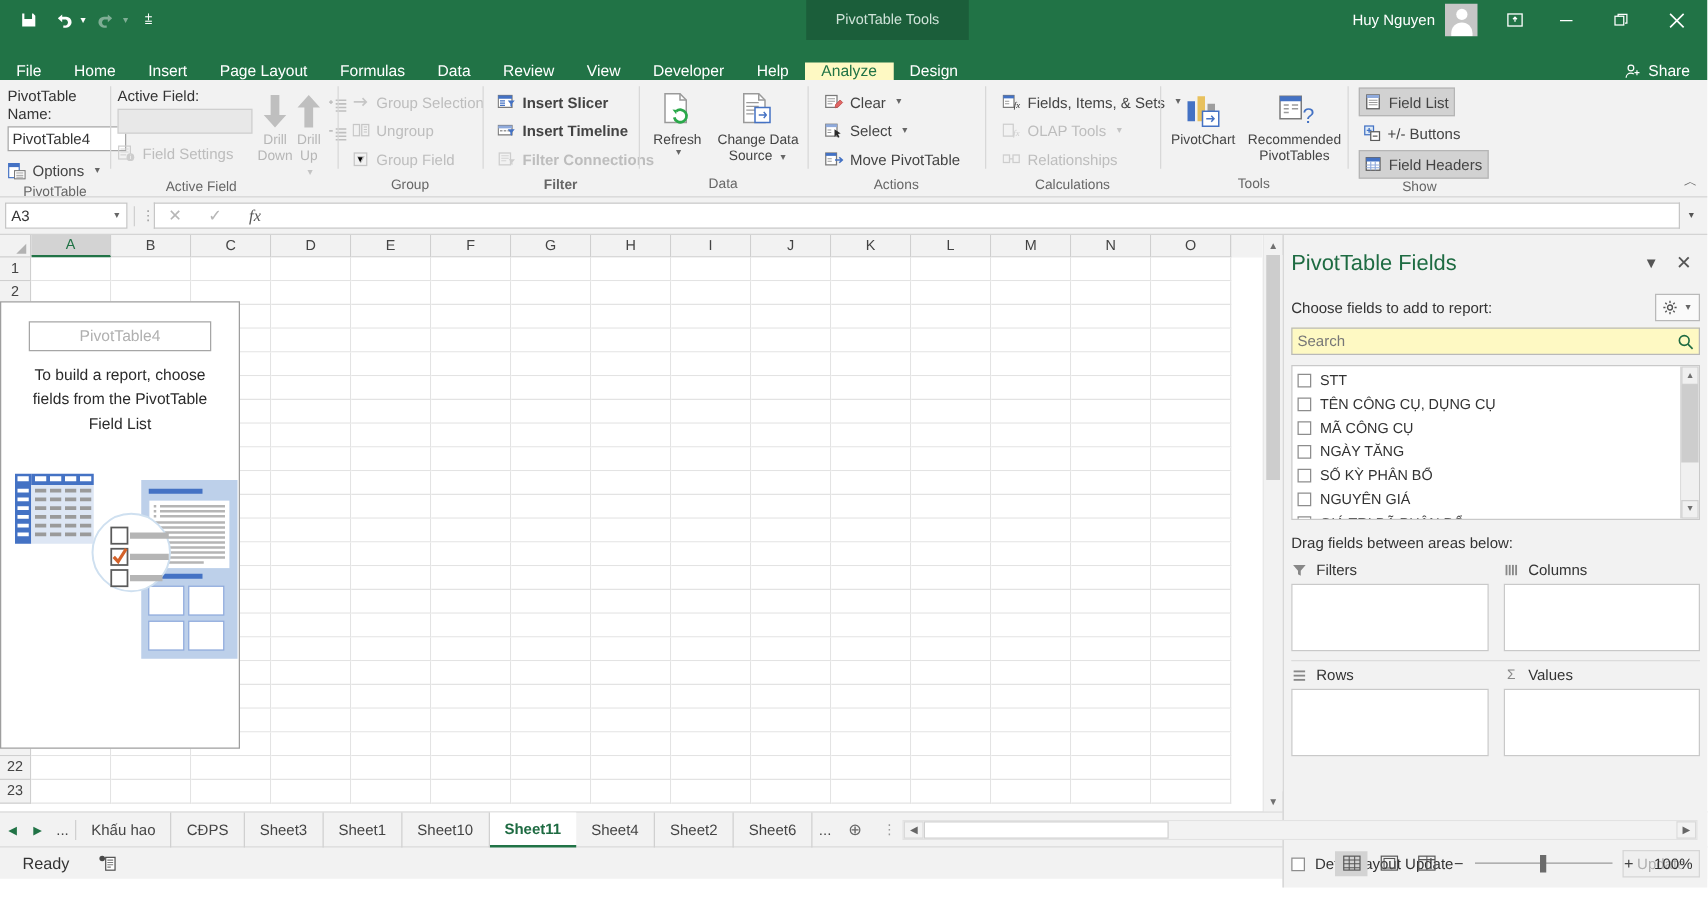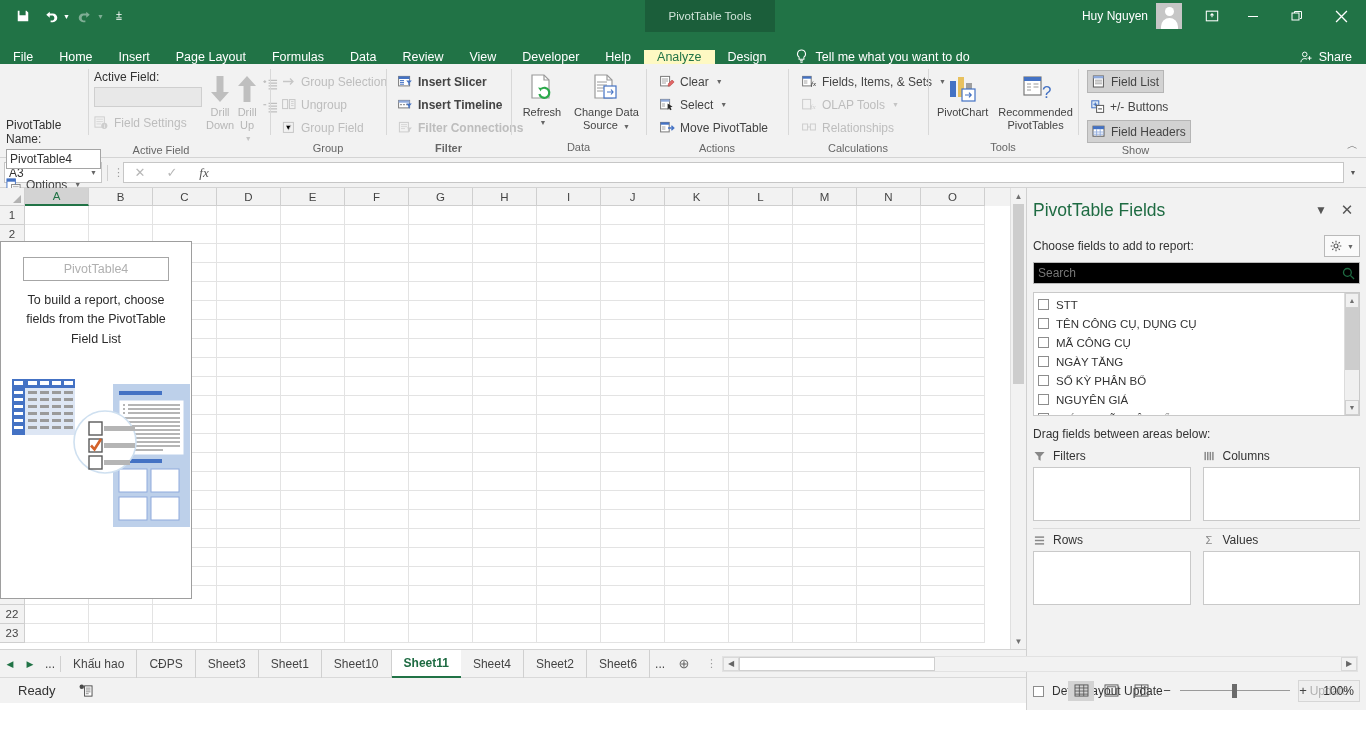--- a/index.html
+++ b/index.html
@@ -187,21 +187,21 @@
   .fp-head{display:flex;align-items:center;height:44px;}
   .fp-title{font-size:17.5px;color:#1e6b42;flex:1;}
   .fp-ico{width:26px;height:24px;display:flex;align-items:center;justify-content:center;color:#555;font-size:12px;}
   .fp-sub{display:flex;align-items:center;height:28px;}
   .fp-sub-lbl{flex:1;font-size:12px;color:#333;}
   .gearbox{
     width:36px;height:22px;border:1px solid #b9b9b9;background:#fafafa;
     display:flex;align-items:center;justify-content:center;gap:3px;font-size:11px;color:#444;
   }
   .searchbox{
-    height:22px;background:#000000;border:1px solid #b9b9b9;display:flex;align-items:center;
+    height:22px;background:#fef9c3;border:1px solid #b9b9b9;display:flex;align-items:center;
     padding:0 4px;margin-top:2px;gap:48px;
   }
   .searchbox .sv{flex:1;font-size:12px;color:#777;}
   .search-ico{color:#1e6b42;font-size:12px;}
   .fieldlist{
     margin-top:8px;height:124px;background:#fff;border:1px solid #c9c9c9;
     display:flex;position:relative;overflow:hidden;
   }
   .fl-items{flex:1;padding:2px 0 0 4px;}
   .fl-item{display:flex;align-items:center;gap:7px;height:19px;font-size:11.5px;color:#333;}
@@ -315,46 +315,37 @@
   <div class="tab">Insert</div>
   <div class="tab">Page Layout</div>
   <div class="tab">Formulas</div>
   <div class="tab">Data</div>
   <div class="tab">Review</div>
   <div class="tab">View</div>
   <div class="tab">Developer</div>
   <div class="tab">Help</div>
   <div class="tab active">Analyze</div>
   <div class="tab">Design</div>
-  <div class="tellme">
-    <span class="bulb">
-      <svg width="13" height="15" viewBox="0 0 14 16">
-          <path d="M7 1a4.2 4.2 0 0 0-2.6 7.6V11h5.2V8.6A4.2 4.2 0 0 0 7 1z" fill="none" stroke="#fff" stroke-width="1.1"></path>
-          <path d="M5.3 12.6h3.4M5.8 14.3h2.4" stroke="#fff" stroke-width="1.1"></path>
-        </svg>
-    </span>
-    <span>Tell me what you want to do</span>
-  </div>
   <div class="share">
     <span>
       <svg width="15" height="14" viewBox="0 0 16 16">
           <circle cx="6" cy="5" r="2.6" fill="none" stroke="#fff" stroke-width="1.1"></circle>
           <path d="M1.6 14c0-2.6 2-4.2 4.4-4.2 1 0 1.9.3 2.6.8" fill="none" stroke="#fff" stroke-width="1.1"></path>
           <path d="M11.5 7v4.6M9.2 9.3h4.6" stroke="#fff" stroke-width="1.1"></path>
         </svg>
     </span>
     <span>Share</span>
   </div>
 </div>
 
 <div class="ribbon">
 
   <div class="rgroup" id="g-pivottable">
     <div class="rgroup-body" style="flex-direction:column;align-items:flex-start;padding-left:2px;">
-      <div class="lbl" style="margin-bottom:3px;margin-top:48px;">PivotTable Name:</div>
+      <div class="lbl" style="margin-bottom:3px;">PivotTable Name:</div>
       <div class="txtbox">PivotTable4</div>
       <div class="small-btn" style="margin-top:4px;padding-left:0;">
         <span>
           <svg width="15" height="15" viewBox="0 0 16 16">
               <rect x="1" y="2" width="9" height="12" fill="#fff" stroke="#4472c4" stroke-width="1"></rect>
               <rect x="1" y="2" width="9" height="3" fill="#4472c4"></rect>
               <rect x="6" y="8" width="9" height="7" fill="#fff" stroke="#7a7a7a" stroke-width="0.9"></rect>
               <path d="M7.5 10h6M7.5 12h6M7.5 13.6h6" stroke="#9a9a9a" stroke-width="0.8"></path>
             </svg>
         </span>

